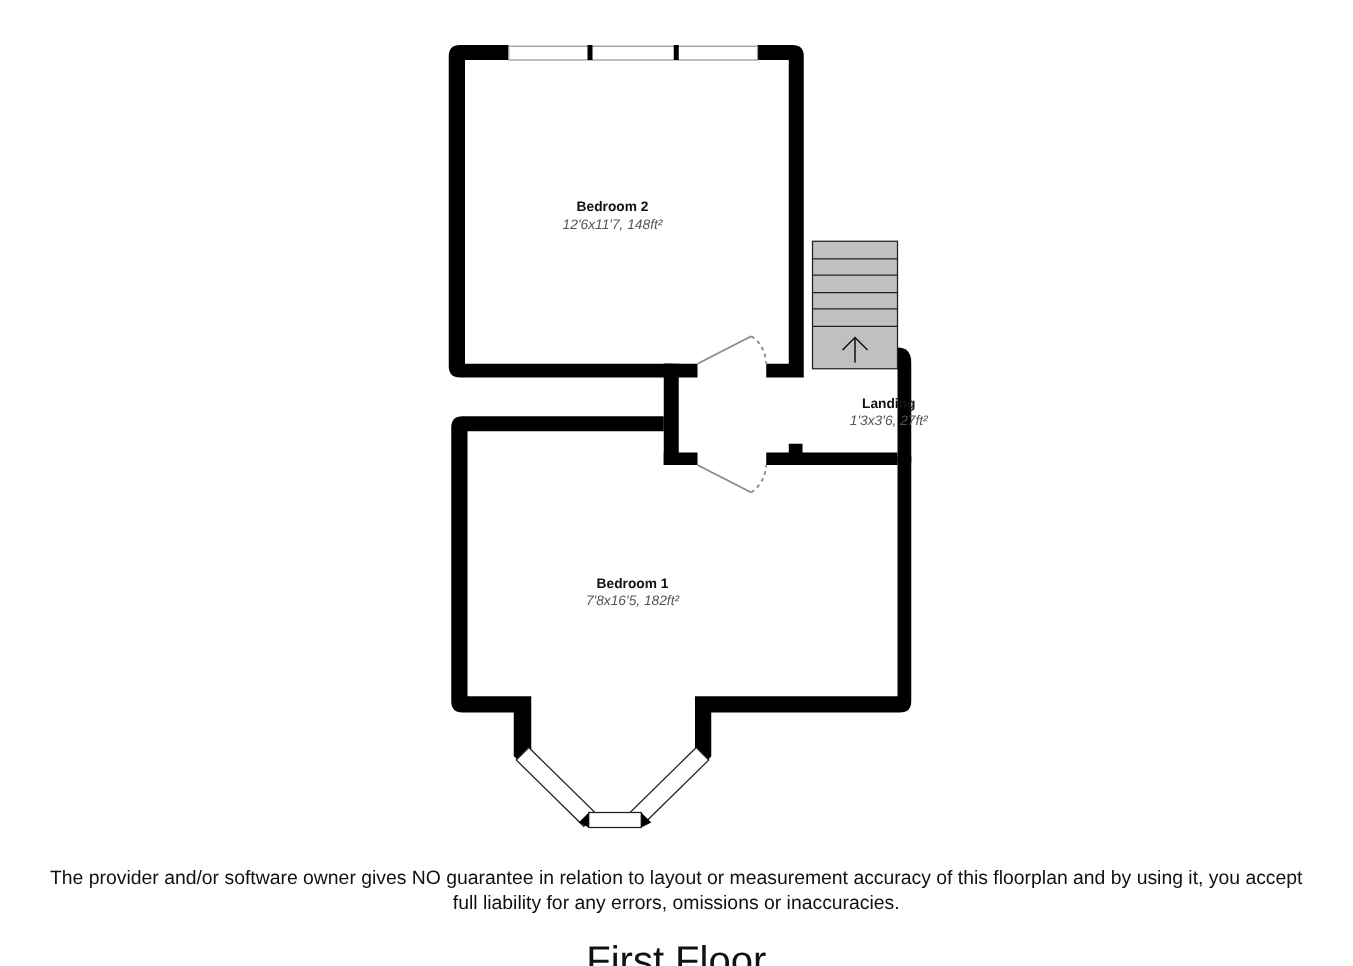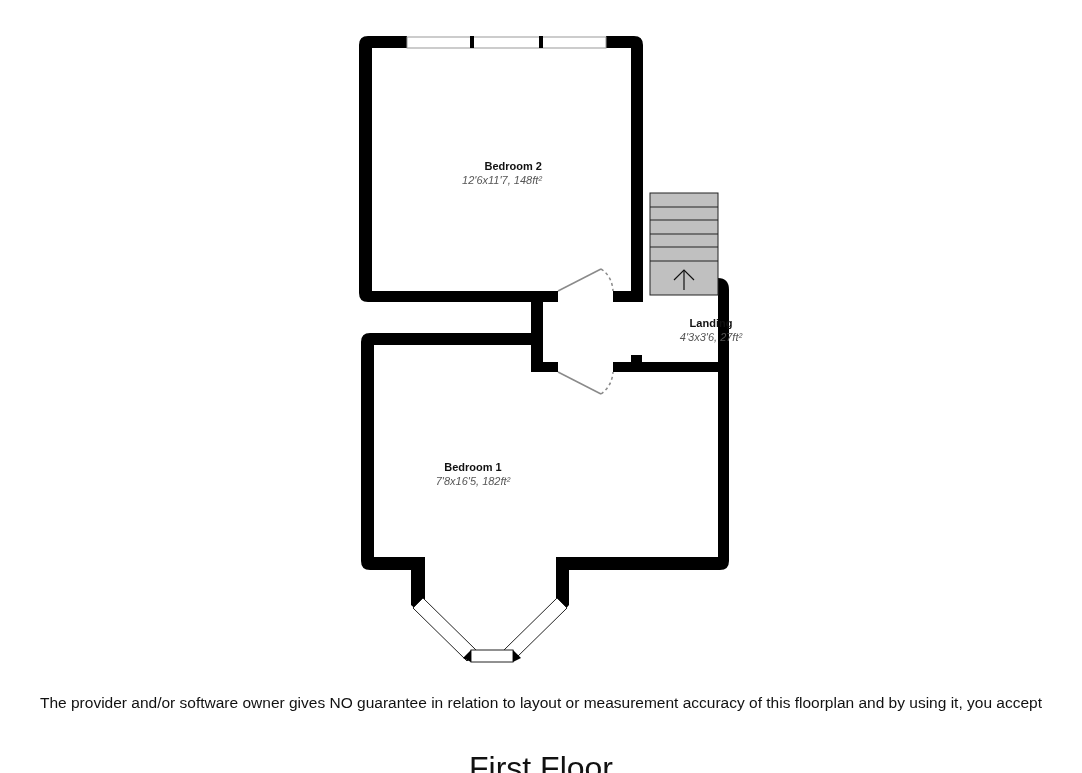--- a/index.html
+++ b/index.html
@@ -64,32 +64,33 @@
 
   <g>
     <polygon points="413,608 423,598 477,651 467,661" fill="#fff" stroke="#222" stroke-width="1"></polygon>
     <polygon points="567,608 557,598 503,651 513,661" fill="#fff" stroke="#222" stroke-width="1"></polygon>
     <rect x="471" y="650" width="42" height="12" fill="#fff" stroke="#222" stroke-width="1"></rect>
     <polygon points="463,658 471,650 471,662" fill="#000"></polygon>
     <polygon points="521,658 513,650 513,662" fill="#000"></polygon>
   </g>
 </svg>
 
-<div class="room-label" style="left:502px; top:159px;text-align:right;">
+<div class="room-label" style="left:490px; top:159px;">
   <div class="room-name">Bedroom 2</div>
   <div class="room-dims">12'6x11'7, 148ft²</div>
 </div>
 
 <div class="room-label" style="left:711px; top:316px;">
   <div class="room-name">Landing</div>
-  <div class="room-dims">4'3x3'6, 27ft²</div>
+  <div class="room-dims">1'3x3'6, 27ft²</div>
 </div>
 
-<div class="room-label" style="left:473px; top:460px;">
+<div class="room-label" style="left:506px; top:460px;">
   <div class="room-name">Bedroom 1</div>
   <div class="room-dims">7'8x16'5, 182ft²</div>
 </div>
 
 <div class="disclaimer">
   <div>The provider and/or software owner gives NO guarantee in relation to layout or measurement accuracy of this floorplan and by using it, you accept</div>
+  <div>full liability for any errors, omissions or inaccuracies.</div>
 </div>
 
 <div class="floor-title">First Floor</div>
 
 </body></html>

